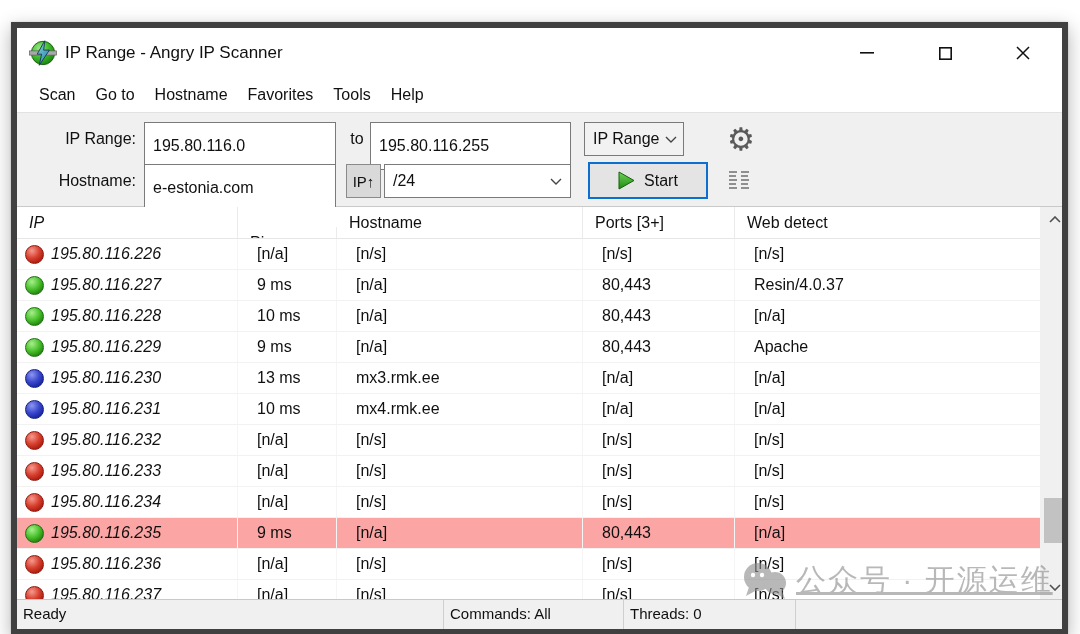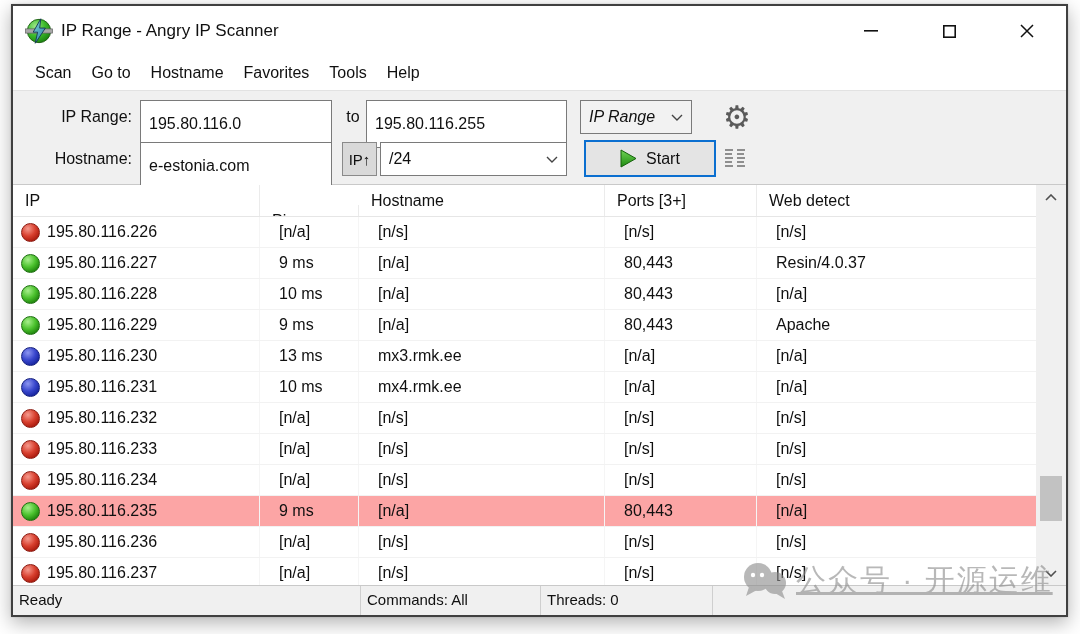--- a/index.html
+++ b/index.html
@@ -1,21 +1,21 @@
 <!DOCTYPE html>
 <html><head>
 <meta charset="utf-8">
 <style>
   * { margin:0; padding:0; box-sizing:border-box; }
   html,body { width:1080px; height:634px; background:#ffffff; font-family:"Liberation Sans","DejaVu Sans",sans-serif; overflow:hidden; }
   body { position:relative; }
 
   .window {
-    position:absolute; left:11px; top:4px; width:1057px; height:613px;
-    background:#ffffff; border:2px solid #404040;
+    position:absolute; left:11px; top:22px; width:1057px; height:613px;
+    background:#ffffff; border:6px solid #404040;
     box-shadow:0 6px 18px rgba(0,0,0,0.30), 0 0 2px rgba(0,0,0,0.15);
     display:flex; flex-direction:column;
   }
 
   
   .titlebar { height:50px; background:#ffffff; display:flex; align-items:center; flex:none; }
   .app-icon { width:28px; height:28px; margin-left:12px; flex:none; }
   .title-text { font-size:17px; color:#101010; margin-left:8px; flex:1; white-space:nowrap; }
   .win-controls { display:flex; height:100%; flex:none; }
   .win-btn { width:78px; height:100%; display:flex; align-items:center; justify-content:center; }
@@ -41,41 +41,41 @@
 
   
   .table-area { flex:1; position:relative; background:#ffffff; overflow:hidden; display:flex; }
   .table-main { width:1023px; flex:none; display:flex; flex-direction:column; overflow:hidden; }
   .thead { height:32px; display:flex; background:#ffffff; border-bottom:1px solid #e6e6e6; flex:none; }
   .hcell { font-size:16px; color:#101010; line-height:31px; padding-left:12px; border-right:1px solid #ebebeb; white-space:nowrap; overflow:hidden; }
   .tbody { flex:1; overflow:hidden; }
   .trow { height:31px; display:flex; border-bottom:1px solid #f2f2f2; background:#ffffff; }
   .trow.selected { background:#fca5a5; }
   .cell { font-size:16px; color:#101010; line-height:30px; padding-left:19px; border-right:1px solid #f5f5f5; white-space:nowrap; overflow:hidden; }
-  .c-ip   { width:247px; padding-left:8px; display:flex; align-items:center; }
+  .c-ip   { width:221px; padding-left:8px; display:flex; align-items:center;font-style:italic; }
   .c-ping { width:99px;  }
   .c-host { width:246px; }
   .c-ports{ width:152px; }
   .c-web  { flex:1; border-right:none; }
   .ball { width:19px; height:19px; border-radius:50%; flex:none; margin-right:7px; }
   .ball.red   { background:radial-gradient(circle at 35% 28%, #f59a8e, #d8402f 45%, #a31408 85%); border:1px solid #8c1a10; }
   .ball.green { background:radial-gradient(circle at 35% 28%, #a8ef8d, #4cc22e 45%, #177a06 85%); border:1px solid #1d6f10; }
   .ball.blue  { background:radial-gradient(circle at 35% 28%, #8d96f0, #3947cd 45%, #101e96 85%); border:1px solid #141f7e; }
   .ip-text { white-space:nowrap; }
 
   
   .vscroll { width:30px; flex:none; background:#f0f0f0; position:relative; }
   .sb-btn { position:absolute; left:0; width:30px; height:24px; display:flex; align-items:center; justify-content:center; }
   .sb-up { top:0; } .sb-down { bottom:0; }
   .sb-thumb { position:absolute; left:4px; width:22px; top:291px; height:45px; background:#c2c2c2; }
 
   
   .statusbar { height:30px; background:#f0f0f0; border-top:1px solid #c9c9c9; display:flex; flex:none; }
   .sb-section { border-right:1px solid #cfcfcf; font-size:15px; color:#101010; line-height:28px; padding-left:6px; white-space:nowrap; overflow:hidden; }
-  .s-ready { width:348px; } .s-display { width:180px; } .s-threads { width:172px; } .s-rest { flex:1; border-right:none; }
+  .s-ready { width:427px; } .s-display { width:180px; } .s-threads { width:172px; } .s-rest { flex:1; border-right:none; }
 
   
   .watermark { position:absolute; left:742px; top:560px; display:flex; align-items:center; gap:8px; z-index:20; pointer-events:none; opacity:0.62; }
   .watermark-text { font-size:30px; color:#8d8d8d; letter-spacing:2px; white-space:nowrap;text-decoration:underline; }
 </style>
 </head>
 <body>
 
 <div class="window">
 
@@ -123,42 +123,42 @@
       <div class="menu-item">Favorites</div>
       <div class="menu-item">Tools</div>
       <div class="menu-item">Help</div>
     </div>
 
   <div class="toolbar">
     <div class="tb-label" style="left:8px; top:9px; width:111px;">IP Range:</div>
     <input class="tb-input" style="left: 127px; top: 9px; width: 192px;" value="195.80.116.0">
     <div class="tb-label" style="left:325px; top:9px; width:30px; text-align:center;">to</div>
     <input class="tb-input" style="left: 353px; top: 9px; width: 201px;" value="195.80.116.255">
-    <div class="tb-combo combo-flat" style="left:567px; top:9px; width:112px;font-style:italic;">
+    <div class="tb-combo combo-flat" style="left:567px; top:9px; width:100px;">
       <span class="combo-text">IP Range</span>
       <svg class="chev" width="12" height="7" viewBox="0 0 12 7">
           <path d="M1 1 L6 6 L11 1" fill="none" stroke="#444" stroke-width="1.4"></path>
         </svg>
     </div>
     <div class="icon-btn" style="left:705px; top:9px; width:38px;">
       <span class="gear-glyph">⚙</span>
     </div>
 
     <div class="tb-label" style="left:8px; top:51px; width:111px;">Hostname:</div>
     <input class="tb-input" style="left: 127px; top: 51px; width: 192px;" value="e-estonia.com">
     <div class="tb-btn" style="left:329px; top:51px; width:35px;">
       <span>IP↑</span>
     </div>
     <div class="tb-combo combo-white" style="left:367px; top:51px; width:187px;">
       <span class="combo-text">/24</span>
       <svg class="chev" width="12" height="7" viewBox="0 0 12 7">
           <path d="M1 1 L6 6 L11 1" fill="none" stroke="#444" stroke-width="1.4"></path>
         </svg>
     </div>
-    <div class="start-btn" style="left:571px; top:49px; width:132px;">
+    <div class="start-btn" style="left:571px; top:49px; width:120px;">
       <svg width="17" height="19" viewBox="0 0 17 19">
         <defs>
             <linearGradient id="pg" x1="0" y1="0" x2="0" y2="1">
               <stop offset="0" stop-color="#6fd355"></stop>
               <stop offset="1" stop-color="#1e8a10"></stop>
             </linearGradient>
           </defs>
         <polygon points="1,1 1,18 16,9.5" fill="url(#pg)" stroke="#14610a" stroke-width="1"></polygon>
       </svg>
       <span>Start</span>

